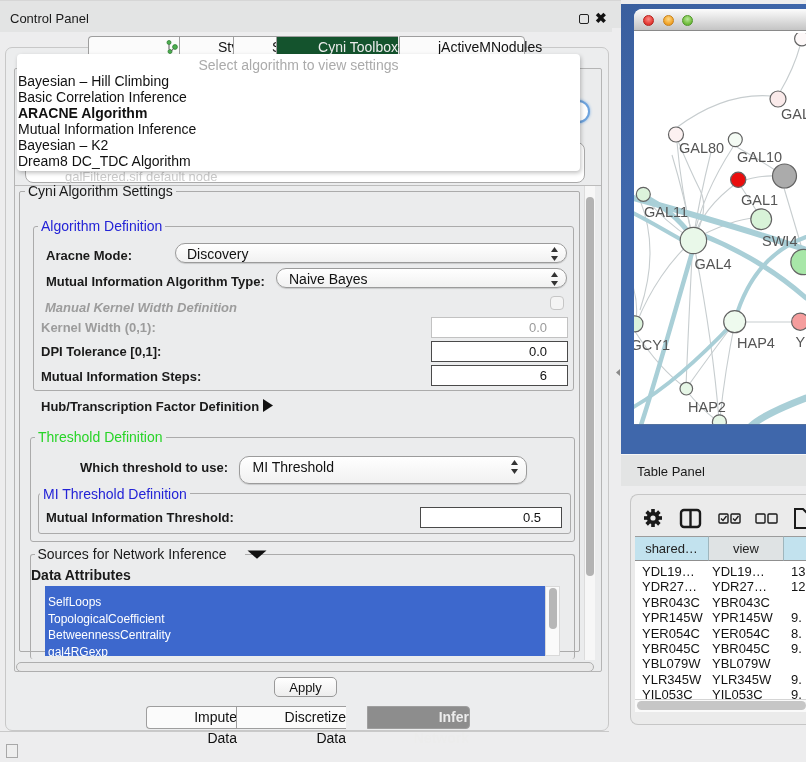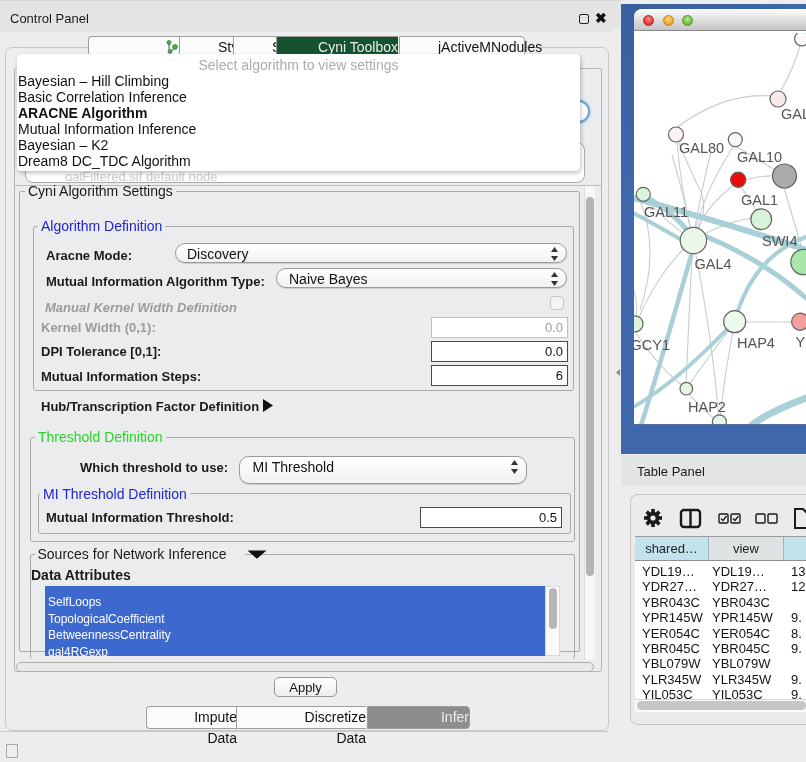--- a/index.html
+++ b/index.html
@@ -2,21 +2,21 @@
 <html><head>
 <meta charset="utf-8">
 <style>
 * { margin:0; padding:0; box-sizing:border-box; }
 html,body { width:806px; height:762px; }
 body { font-family:"Liberation Sans", sans-serif; background:#ededee; }
 #page { position:relative; width:806px; height:762px; overflow:hidden; background:#ededee; }
 .abs { position:absolute; }
 .lbl { font-size:13px; font-weight:bold; color:#1a1a1a; white-space:nowrap; }
 .dis { color:#9c9c9c; }
-.field { position:absolute; background:#fff; border:1px solid #4a4a4a; font-size:13px; color:#111; text-align:right; padding-right:4px; }
+.field { position:absolute; background:#fff; border:1px solid #4a4a4a; font-size:13px; color:#111; text-align:right; padding-right:20px; }
 .combo { position:absolute; background:linear-gradient(#ffffff,#f1f1f1); border:1px solid #9b9b9b; border-radius:10px; box-shadow:0 1px 1px rgba(0,0,0,0.15); font-size:14px; color:#111; }
 fieldset { position:absolute; border:1px solid #ababab; border-radius:3px; }
 legend { font-size:14px; padding:0 3px; margin-left:8px; white-space:nowrap; }
 .tabseg { position:absolute; top:0; height:100%; background:#fbfbfb; border:1px solid #9e9e9e; border-right:none; font-size:14px; color:#111; text-align:right;padding-left:38px; }
 </style>
 </head>
 <body>
 <div id="page">
 
   <div class="abs" style="left:0; top:4; width:621px; height:28px; background:#e3e4e4; border-top:1px solid #d6d6d6;"></div>
@@ -114,22 +114,22 @@
   </div>
   <div class="abs" style="left:545px; top:586px; width:15px; height:70px; background:#fafafa; border:1px solid #d9d9d9;"></div>
   <div class="abs" style="left:549px; top:588px; width:8px; height:41px; background:#b7b7b7; border-radius:4px;"></div>
 
   <div class="abs" style="left:16px; top:662px; width:578px; height:10px; background:#e9e9e9; border:1px solid #aeaeae; border-radius:5px;"></div>
 
   <div class="abs" style="left:274px; top:677px; width:63px; height:20px; background:linear-gradient(#ffffff,#ededed); border:1px solid #999; border-radius:5px; font-size:13px; text-align:center; line-height:19px; color:#111;">Apply</div>
 
   <div class="abs" style="left:146px; top:706px; width:324px; height:23px;">
     <div class="tabseg" style="left:0px; width:91px; border-radius:4px 0 0 4px;"><span style="line-height:21px;">Impute Data</span></div>
-    <div class="tabseg" style="left:90px; width:130px;"><span style="line-height:21px;">Discretize Data</span></div>
-    <div class="tabseg" style="left:221px; width:103px; background:#8d8d8d; color:#ececec; border-right:1px solid #9e9e9e; border-radius:0 4px 4px 0;"><span style="line-height:21px;">Infer Network</span></div>
+    <div class="tabseg" style="left:90px; width:110px;"><span style="line-height:21px;">Discretize Data</span></div>
+    <div class="tabseg" style="left:221px; width:103px; background:#8d8d8d; color:#ececec; border-right:1px solid #9e9e9e; border-radius:0 4px 4px 0;"><span style="line-height:21px;font-weight:bold;">Infer Network</span></div>
   </div>
   <div class="abs" style="left:0px; top:731px; width:609px; height:1px; background:#c9c9c9;"></div>
   <div class="abs" style="left:6px; top:744px; width:12px; height:14px; border:1px solid #a8a8a8; background:#eee;"></div>
 
   <div class="abs" style="left:584px; top:186px; width:11px; height:474px; background:#f7f7f7; border-left:1px solid #dcdcdc;"></div>
   <div class="abs" style="left:585.5px; top:197px; width:8px; height:379px; background:#b3b3b3; border-radius:4px;"></div>
 
   <div class="abs" style="left:616px; top:369px; width:4px; height:7px; background:#8a8a8a; clip-path:polygon(100% 0, 0 50%, 100% 100%);"></div>
 
   <div class="abs" style="left:17px; top:54px; width:563px; height:117px; background:#fff; box-shadow:1px 2px 4px rgba(0,0,0,0.25); border-radius:4px;">

